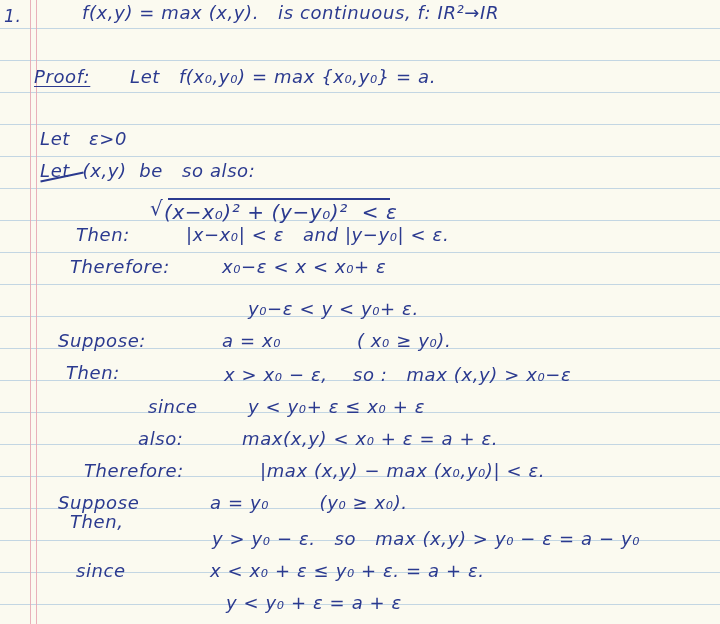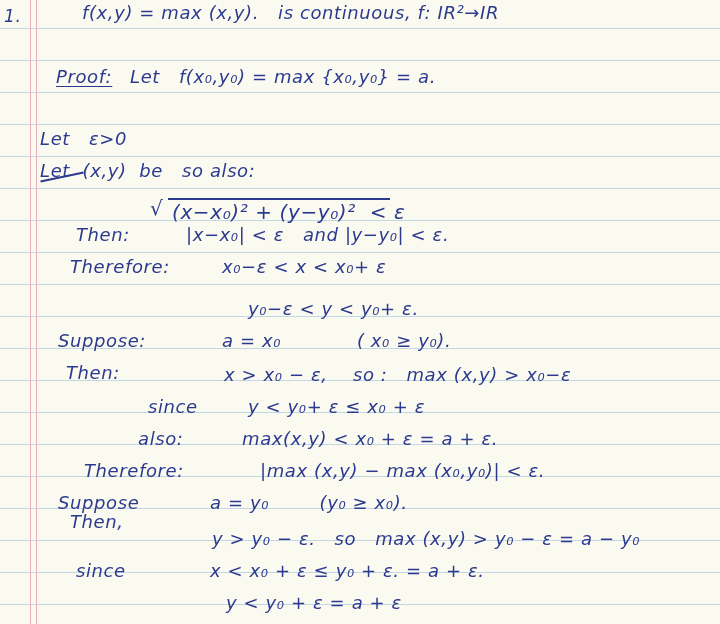--- a/index.html
+++ b/index.html
@@ -109,32 +109,32 @@
     <div class="vline" style="left:30px"></div>
     <div class="vline" style="left:36px"></div>
   </div>
 
   <div id="ink">
 
     <div class="hw sm" style="left:4px; top:8px;">1.</div>
 
     <div class="hw big" style="left:82px; top:4px;">f(x,y) = max (x,y).   is continuous, f: IR²→IR</div>
 
-    <div class="hw big u" style="left:56px; top:68px;text-decoration:underline;">Proof:</div>
+    <div class="hw big u" style="left:34px; top:68px;text-decoration:underline;">Proof:</div>
 
     <div class="hw big" style="left:130px; top:68px;">Let   f(x₀,y₀) = max {x₀,y₀} = a.</div>
 
     <div class="hw big" style="left:40px; top:130px;text-align:center;">Let   ε&gt;0</div>
 
     <div class="hw big" style="left:40px; top:162px;">Let  (x,y)  be   so also:</div>
     <div class="strike" style="left:40px; top:176px; width:44px;"></div>
 
     <div class="sqrt-wrap" style="left:150px; top:196px;">√</div>
     <div class="sqrt-bar" style="left:168px; top:198px; width:222px;"></div>
-    <div class="hw mid" style="left:172px; top:202px;">(x−x₀)² + (y−y₀)²  &lt; ε</div>
+    <div class="hw mid" style="left:164px; top:202px;">(x−x₀)² + (y−y₀)²  &lt; ε</div>
 
     <div class="hw big" style="left:76px; top:226px;">Then:</div>
     <div class="hw big" style="left:186px; top:226px;">|x−x₀| &lt; ε   and |y−y₀| &lt; ε.</div>
 
     <div class="hw big" style="left:70px; top:258px;">Therefore:</div>
     <div class="hw big" style="left:222px; top:258px;">x₀−ε &lt; x &lt; x₀+ ε</div>
 
     <div class="hw big" style="left:248px; top:300px;">y₀−ε &lt; y &lt; y₀+ ε.</div>
 
     <div class="hw big" style="left:58px; top:332px;">Suppose:</div>

